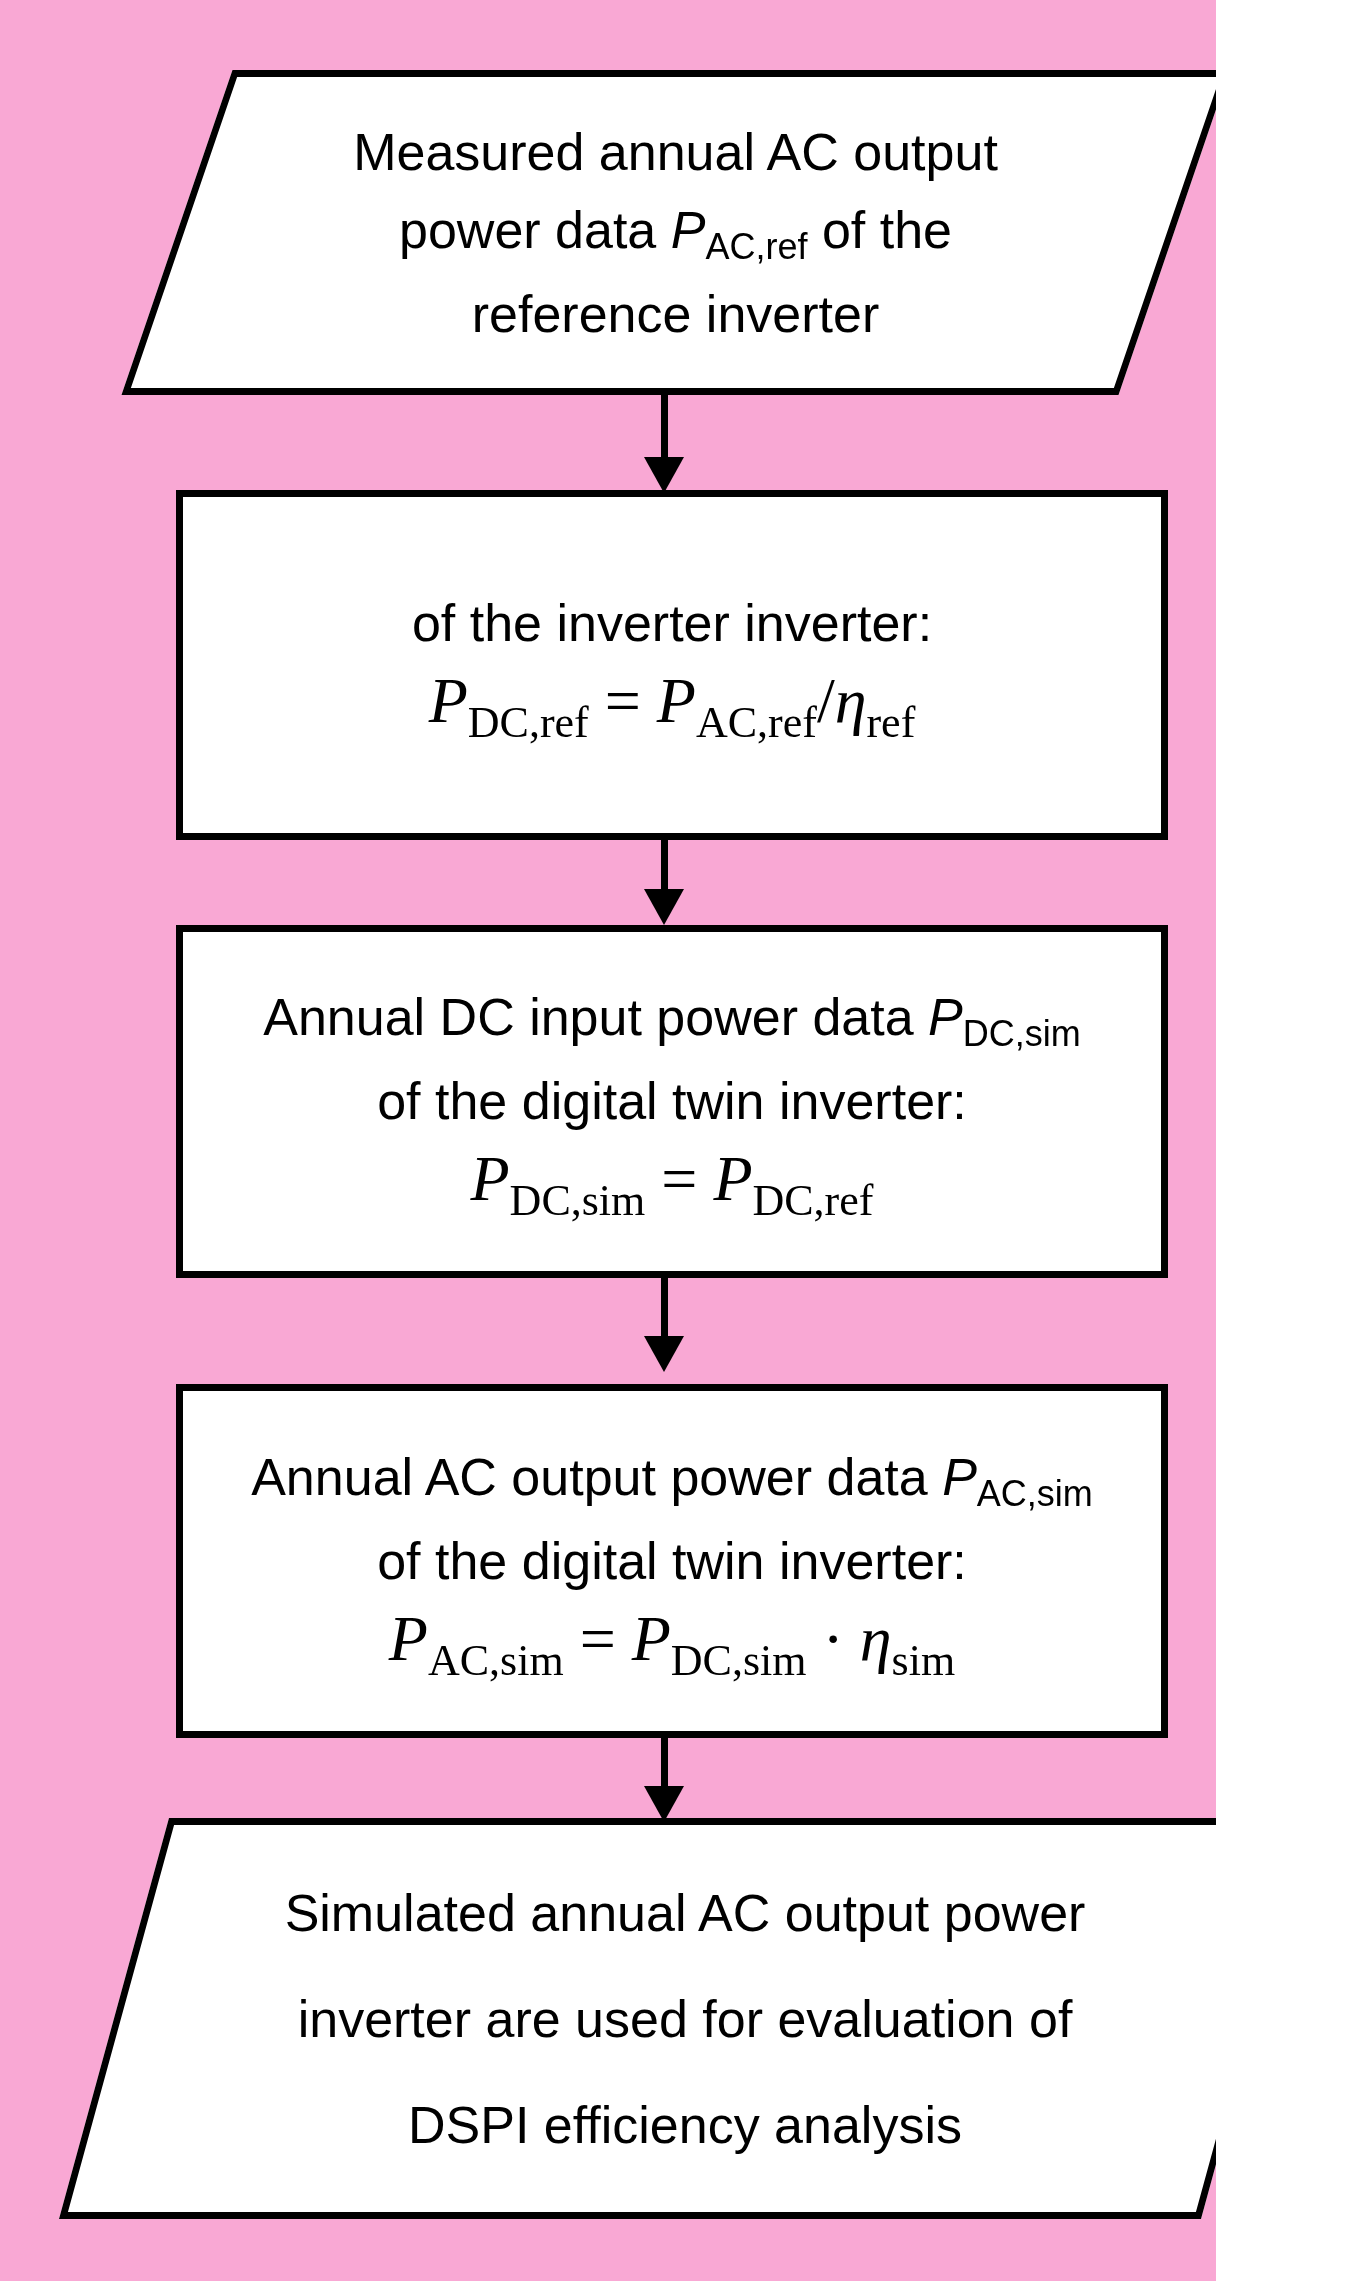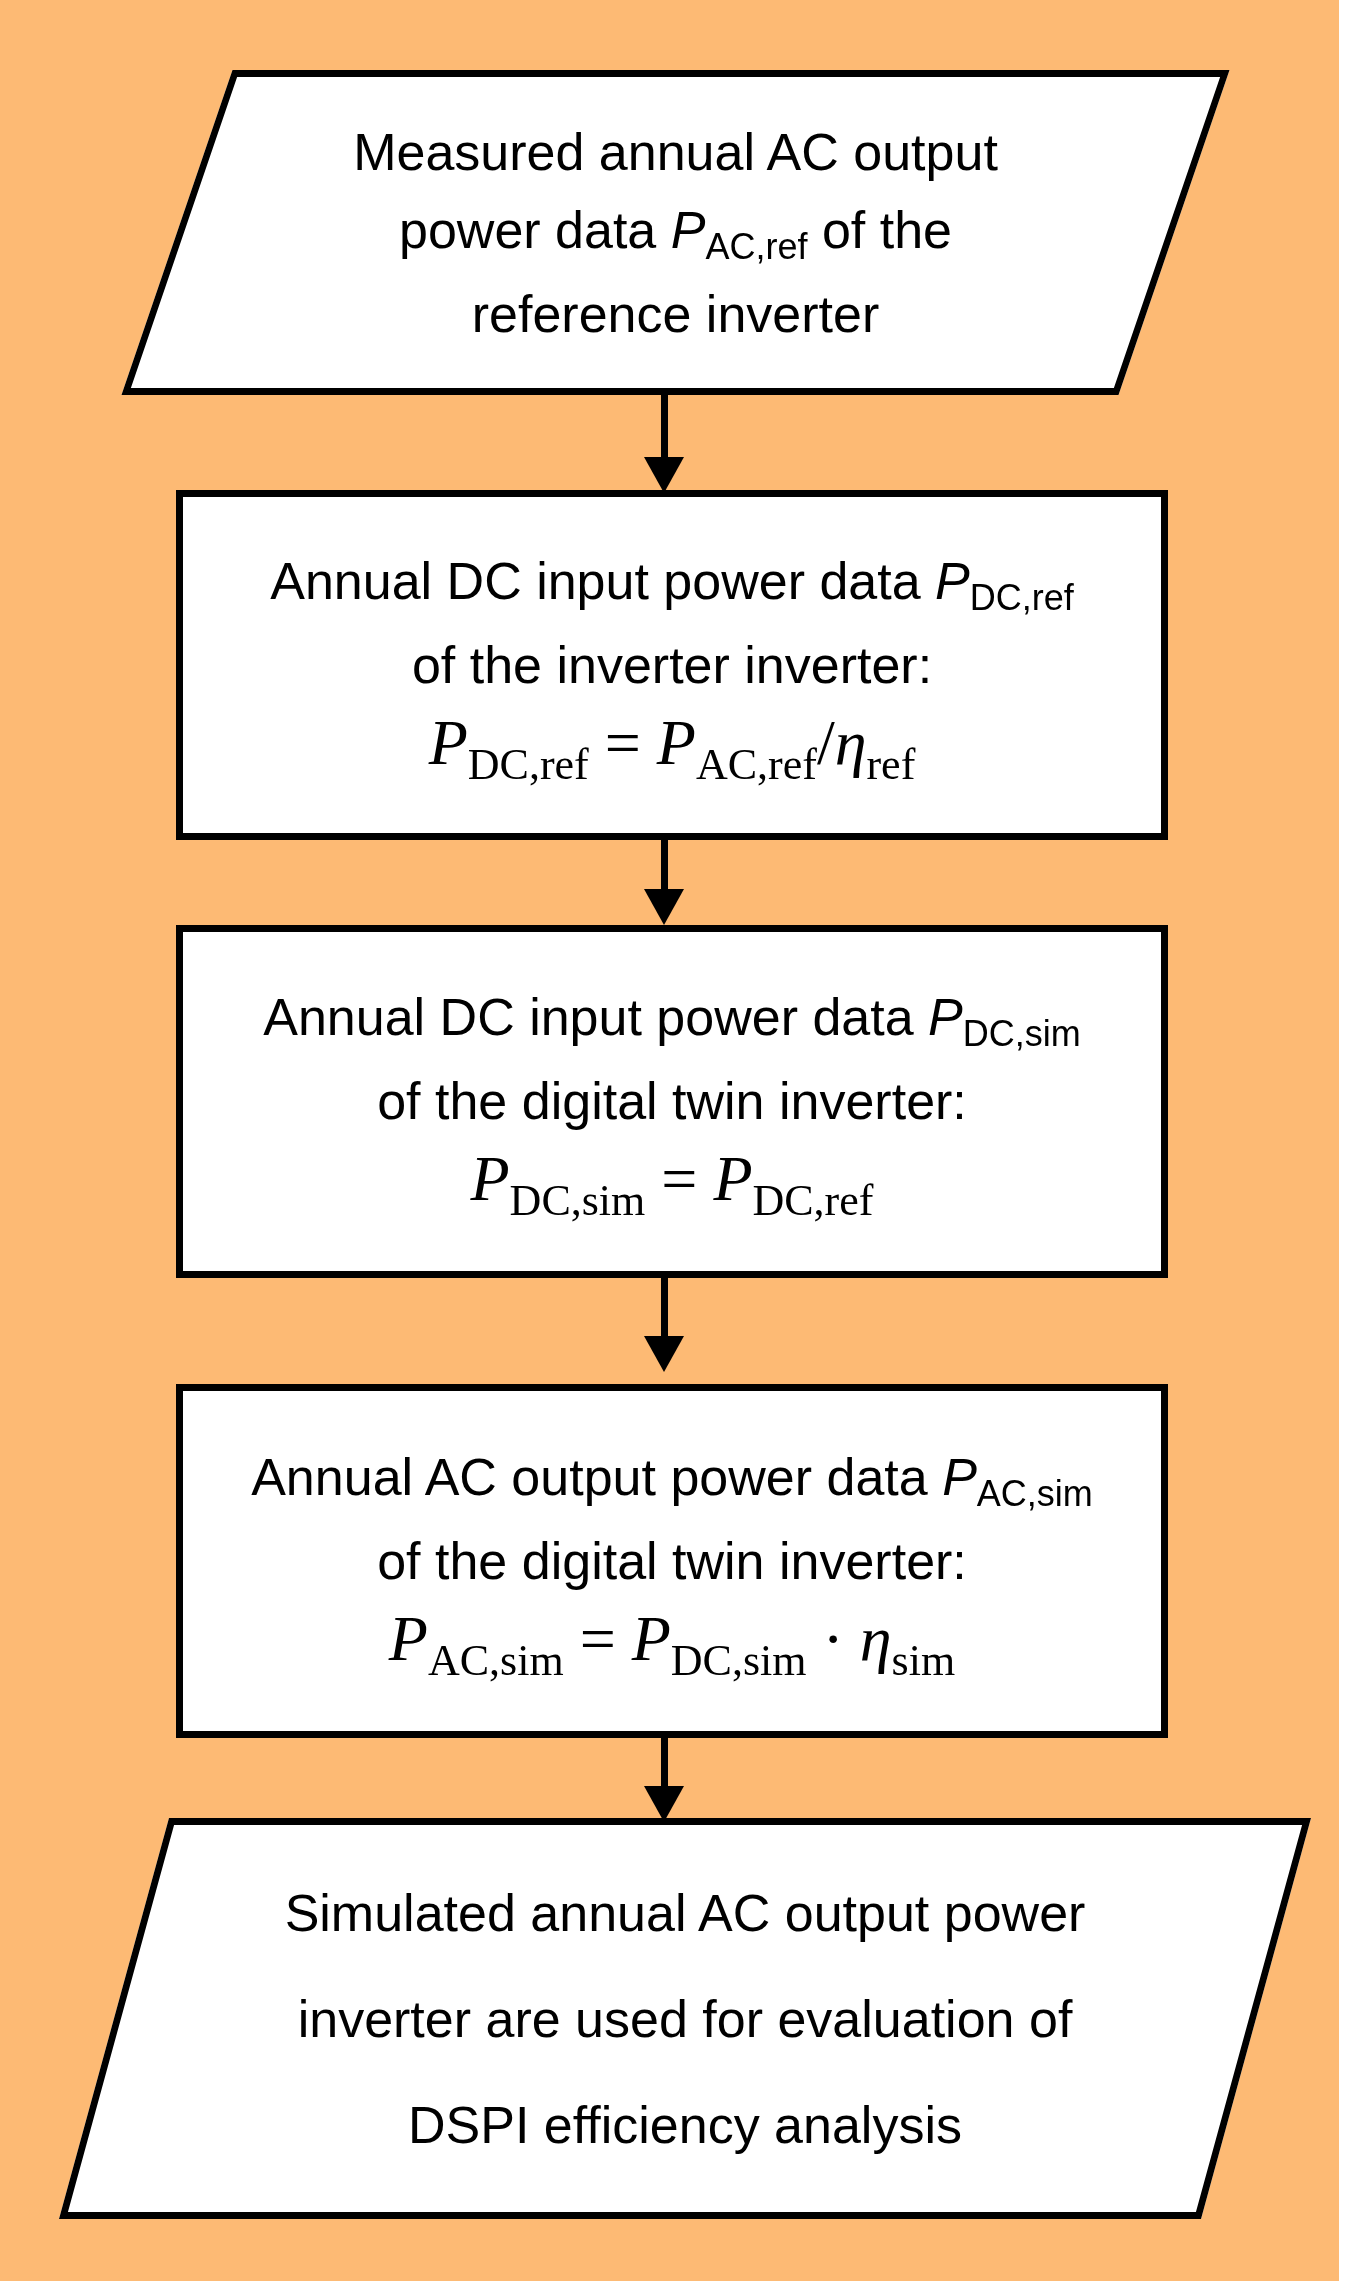--- a/index.html
+++ b/index.html
@@ -2,23 +2,23 @@
 <html><head>
 <meta charset="utf-8">
 <style>
   html, body {
     margin: 0;
     padding: 0;
     background: #ffffff;
   }
   .canvas {
     position: relative;
-    width: 1339px;
+    width: 1216px;
     height: 2281px;
-    background: #fdba74;
+    background: #f9a8d4;
     font-family: "Liberation Sans", "DejaVu Sans", sans-serif;
     color: #000000;
     overflow: hidden;
   }
   .node {
     position: absolute;
     box-sizing: border-box;
   }
   .shape {
     border: 7px solid #000000;
@@ -111,21 +111,20 @@
     <div class="line"><span class="plain">power data </span><span class="var">P</span><span class="sub">AC,ref</span><span class="plain"> of the</span></div>
     <div class="line"><span class="plain">reference inverter</span></div>
   </div>
 
   <div class="arrow arrow-1">
     <div class="arrow-line"></div>
     <div class="arrow-head"></div>
   </div>
 
   <div class="node shape rect-node rect-2">
-    <div class="line"><span class="plain">Annual DC input power data </span><span class="var">P</span><span class="sub">DC,ref</span></div>
     <div class="line"><span class="plain">of the inverter inverter:</span></div>
     <div class="line"><span class="fvar">P</span><span class="fsub">DC,ref</span><span class="fop">&nbsp;=&nbsp;</span><span class="fvar">P</span><span class="fsub">AC,ref</span><span class="fop">/</span><span class="fvar">η</span><span class="fsub">ref</span></div>
   </div>
 
   <div class="arrow arrow-2">
     <div class="arrow-line"></div>
     <div class="arrow-head"></div>
   </div>
 
   <div class="node shape rect-node rect-3">

